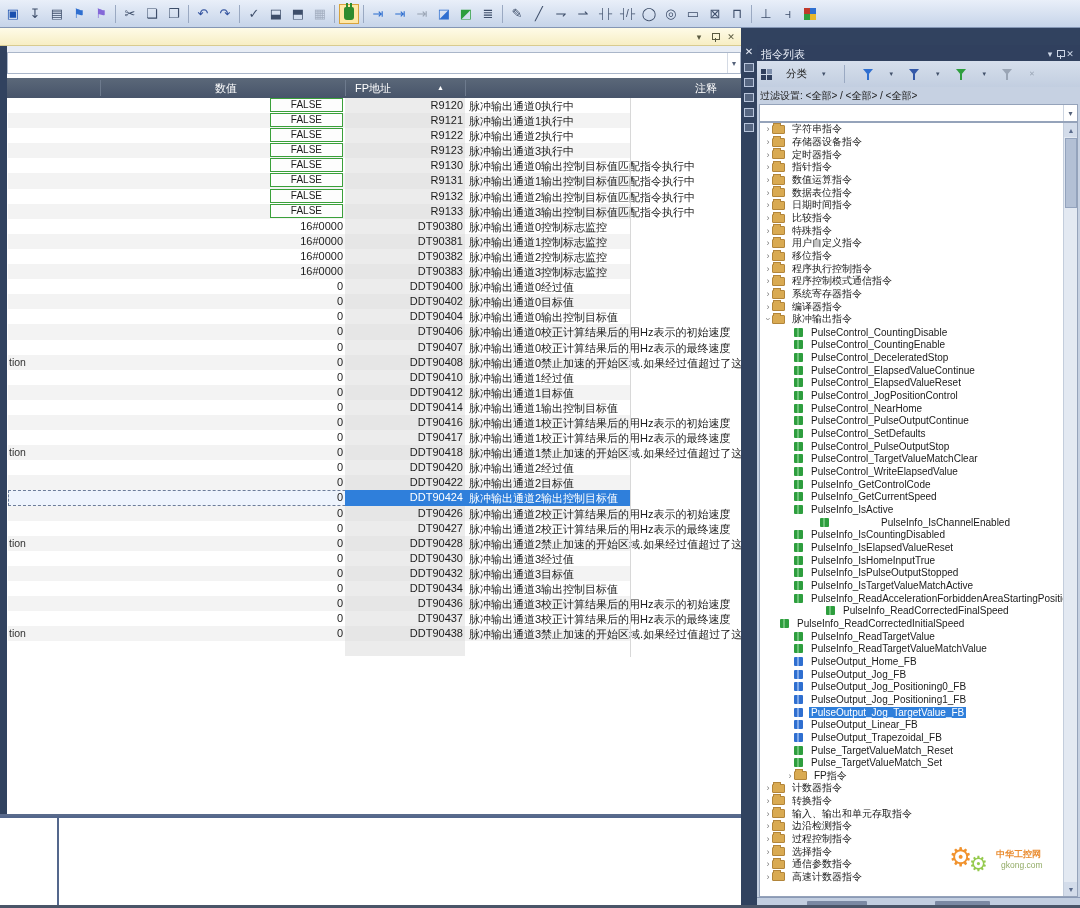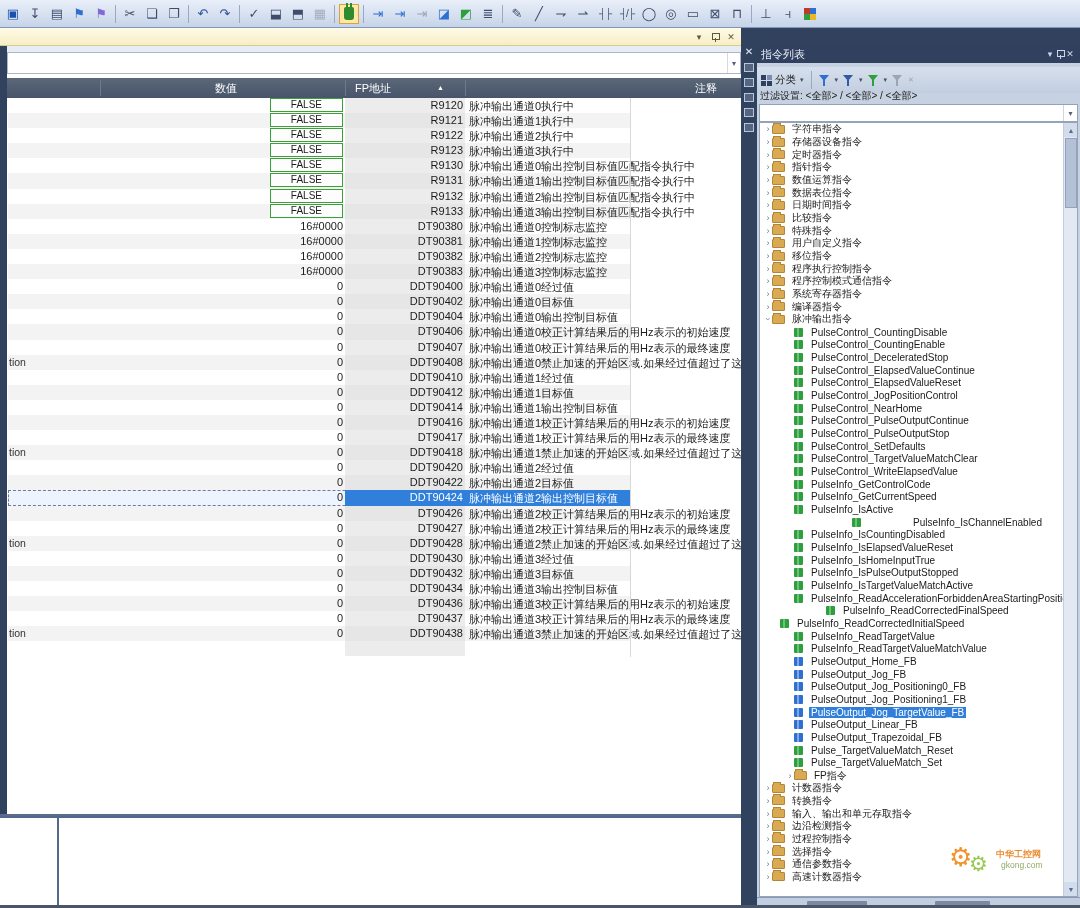--- a/index.html
+++ b/index.html
@@ -82,21 +82,21 @@
 
   
   #panel { position:absolute; left:757px; top:45px; width:323px; height:863px; background:#c6d1e2; }
   #panel-title {
     position:absolute; left:0; top:0; width:323px; height:18px; background:#30405e;
     color:#e9eef8; font-size:11px; display:flex; align-items:center; padding:0 4px;
   }
   #panel-title .grow { flex:1; }
   #panel-title .cap-btn { color:#cdd6e6; }
   #panel-title .pin-shape:before { border-color:#cdd6e6; } #panel-title .pin-shape:after { background:#cdd6e6; }
-  #panel-toolbar { position:absolute; left:0; top:22px; width:323px; height:26px; background:linear-gradient(#d6dfec,#c2cee0); display:flex; align-items:center; padding-left:4px; gap:3px; }
+  #panel-toolbar { position:absolute; left:0; top:16px; width:323px; height:26px; background:linear-gradient(#d6dfec,#c2cee0); display:flex; align-items:center; padding-left:4px; gap:14px; }
   .cls-grid { width:11px; height:11px; display:grid; grid-template-columns:5px 5px; grid-template-rows:5px 5px; gap:1px; }
   .cls-grid i { background:#30405e; } .cls-grid i:nth-child(2){ background:#7d8eab; }
   #panel-toolbar .lbl { font-size:10.5px; color:#222; }
   .mini-dd { font-size:7px; color:#41506a; margin:0 1px; }
   .funnel { position:relative; width:13px; height:13px; }
   .funnel .tri { position:absolute; left:1px; top:1px; width:0; height:0; border-left:5px solid transparent; border-right:5px solid transparent; border-top:6px solid currentColor; }
   .funnel .stem { position:absolute; left:5px; top:6px; width:2px; height:6px; background:currentColor; }
   #panel-filterrow { position:absolute; left:0; top:44px; width:323px; height:15px; font-size:10px; color:#222; padding-left:3px; }
   #panel-combo { position:absolute; left:2px; top:59px; width:319px; height:18px; background:#fff; border:1px solid #95a3ba; }
   #panel-combo .dd { position:absolute; right:0; top:0; width:14px; height:100%; display:flex; align-items:center; justify-content:center; font-size:8px; color:#55627a; border-left:1px solid #cdd5e1; }
@@ -613,30 +613,30 @@
             <span class="tl">PulseControl_NearHome</span>
           </div>
           <div class="titem" style="padding-left: 26px;">
             <span class="arrow"></span>
             <span class="blk-ico fn"></span>
             <span class="tl">PulseControl_PulseOutputContinue</span>
           </div>
           <div class="titem" style="padding-left: 26px;">
             <span class="arrow"></span>
             <span class="blk-ico fn"></span>
+            <span class="tl">PulseControl_SetDefaults</span>
+          </div>
+          <div class="titem" style="padding-left: 26px;">
+            <span class="arrow"></span>
+            <span class="blk-ico fn"></span>
             <span class="tl">PulseControl_PulseOutputStop</span>
           </div>
           <div class="titem" style="padding-left: 26px;">
             <span class="arrow"></span>
             <span class="blk-ico fn"></span>
-            <span class="tl">PulseControl_SetDefaults</span>
-          </div>
-          <div class="titem" style="padding-left: 26px;">
-            <span class="arrow"></span>
-            <span class="blk-ico fn"></span>
             <span class="tl">PulseControl_TargetValueMatchClear</span>
           </div>
           <div class="titem" style="padding-left: 26px;">
             <span class="arrow"></span>
             <span class="blk-ico fn"></span>
             <span class="tl">PulseControl_WriteElapsedValue</span>
           </div>
           <div class="titem" style="padding-left: 26px;">
             <span class="arrow"></span>
             <span class="blk-ico fn"></span>
@@ -645,21 +645,21 @@
           <div class="titem" style="padding-left: 26px;">
             <span class="arrow"></span>
             <span class="blk-ico fn"></span>
             <span class="tl">PulseInfo_GetCurrentSpeed</span>
           </div>
           <div class="titem" style="padding-left: 26px;">
             <span class="arrow"></span>
             <span class="blk-ico fn"></span>
             <span class="tl">PulseInfo_IsActive</span>
           </div>
-          <div class="titem" style="padding-left: 40px; gap: 44px;">
+          <div class="titem" style="padding-left: 8px; gap: 44px;">
             <span class="arrow"></span>
             <span class="blk-ico fn"></span>
             <span class="tl">PulseInfo_IsChannelEnabled</span>
           </div>
           <div class="titem" style="padding-left: 26px;">
             <span class="arrow"></span>
             <span class="blk-ico fn"></span>
             <span class="tl">PulseInfo_IsCountingDisabled</span>
           </div>
           <div class="titem" style="padding-left: 26px;">

